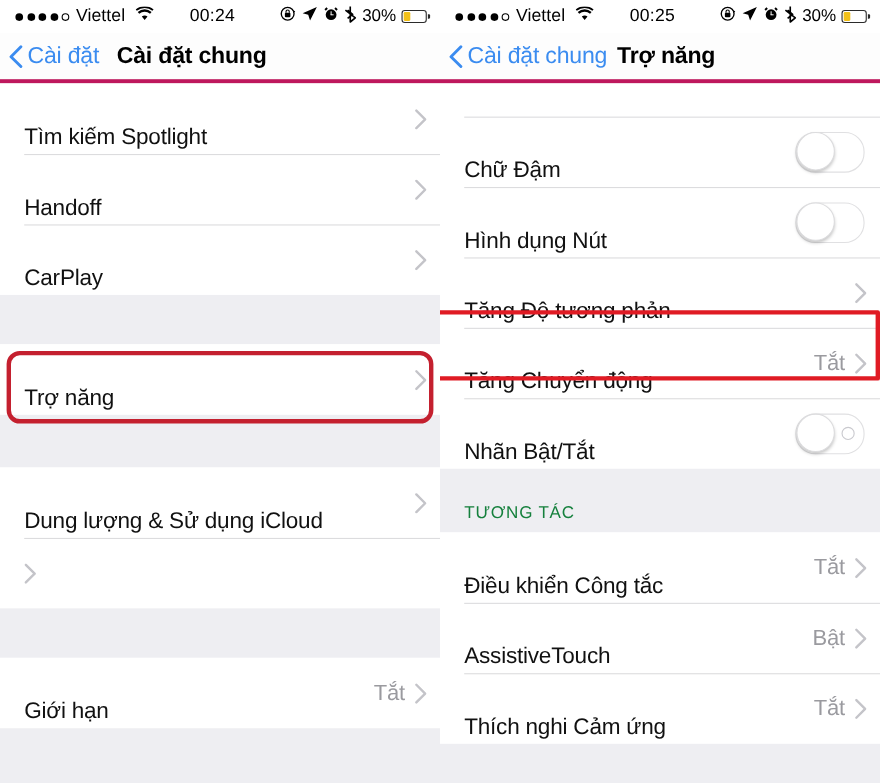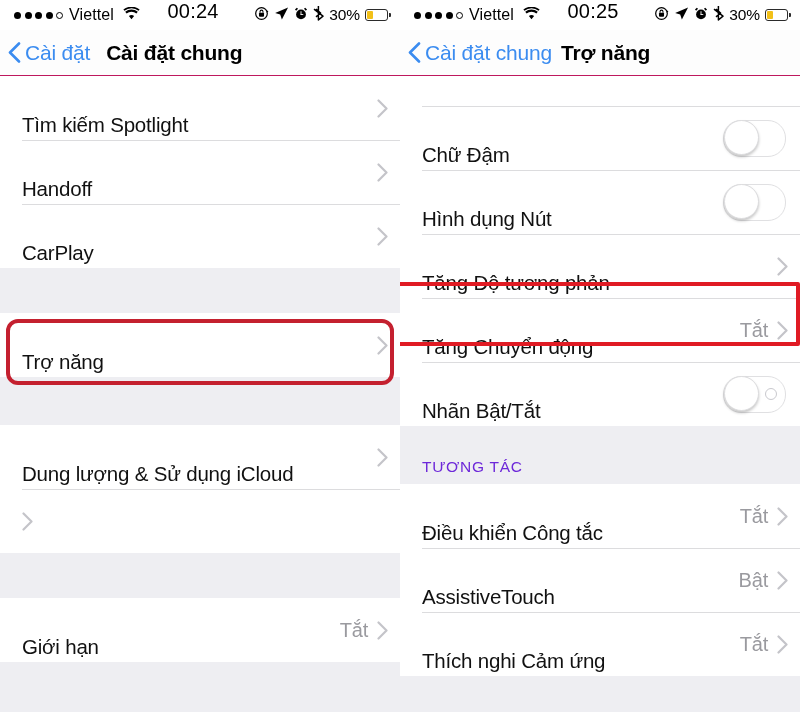--- a/index.html
+++ b/index.html
@@ -8,43 +8,43 @@
     background: #ffffff;
     font-family: "Liberation Sans", "DejaVu Sans", sans-serif;
     overflow: hidden;
   }
   .screens { display: flex; width: 800px; height: 712px; }
   .phone { width: 400px; height: 712px; position: relative; background: #ffffff; overflow: hidden; }
   .phone.left { border-right: 0; }
 
   
   .statusbar {
-    height: 30px; display: flex; 
+    height: 30px; display: flex; align-items: center;
     padding: 0 10px 0 14px; font-size: 16px; color: #000;
     box-sizing: border-box; background: #ffffff;
   }
   .sb-left { display: flex; align-items: center; gap: 6px; }
   .dots { display: flex; align-items: center; gap: 3.5px; }
   .dot { width: 7px; height: 7px; border-radius: 50%; background: #000; box-sizing: border-box; }
   .dot.hollow { background: transparent; border: 1.2px solid #000; }
   .carrier { font-size: 16px; letter-spacing: .1px; }
   .wifi { margin-left: 3px; }
-  .sb-center { flex: 1; text-align: center; font-size: 20px; letter-spacing: .2px; padding-right: 8px;}
+  .sb-center { flex: 1; text-align: center; font-size: 16px; letter-spacing: .2px; padding-right: 8px;}
   .sb-right { display: flex; align-items: center; gap: 5px; }
   .pct { font-size: 15.5px; letter-spacing: -.1px; }
   .battery { position: relative; width: 25px; height: 12px; }
   .batt-body { position: absolute; left:0; top:0; width: 23px; height: 12px; border: 1.2px solid #2b2b2b;
                border-radius: 3px; box-sizing: border-box; }
   .batt-fill { position: absolute; left: 2px; top: 2px; width: 6px; height: 8px; background: #f2c018; border-radius: 1px; }
   .batt-cap { position: absolute; right: -1px; top: 4px; width: 2px; height: 4px; background: #2b2b2b; border-radius: 0 1px 1px 0; }
 
   
   .navbar {
     height: 46px; display: flex; align-items: center; background: #fdfdfd;
-    border-bottom: 1px solid #be185d; position: relative; box-sizing: border-box;
+    border-bottom: 4px solid #be185d; position: relative; box-sizing: border-box;
   }
   .back { display: flex; align-items: center; color: #3b8cf0; padding-left: 8px; cursor: pointer; }
   .chev-back { width: 13px; height: 21px; margin-right: 4px; flex: none; }
   .back-label { font-size: 21px; letter-spacing: -.2px; }
   .nav-title { font-size: 21px; font-weight: bold; color: #000; margin-left: 16px; letter-spacing: -.2px; }
   .nav-title.tight { margin-left: 9px; }
 
   
   .list { position: relative; background: #eeeef2; height: calc(712px - 76px); }
   .group { background: #ffffff; }
@@ -54,21 +54,21 @@
     background: #ffffff; box-sizing: border-box; position: relative; cursor: pointer;
   }
   .row + .row::before {
     content: ""; position: absolute; left: 22px; right: 0; top: 0; height: 1px; background: #dcdcde;
   }
   .row-label { font-size: 20.5px; color: #111; letter-spacing: -.2px; flex: 1; white-space: nowrap; margin-top: 34px; }
   .row-value { font-size: 20px; color: #9a9a9f; margin-right: 9px; letter-spacing: -.2px; }
   .chev { width: 11px; height: 19px; flex: none; }
   .section-header {
     height: 58px; display: flex; align-items: flex-end; padding: 0 0 8px 22px;
-    font-size: 15.5px; color: #6d28d9; letter-spacing: .7px; background: #eeeef2; box-sizing: border-box;
+    font-size: 15.5px; color: #15803d; letter-spacing: .7px; background: #eeeef2; box-sizing: border-box;
   }
   .row.partial { height: 30px; align-items: flex-start; overflow: hidden; }
   .row.partial .row-label, .row.partial .row-value { margin-top: -21px; }
 
   
   .toggle {
     width: 61px; height: 35px; border-radius: 18px; border: 1px solid #e0e0e2;
     background: #ffffff; position: relative; flex: none; margin-right: 2px; cursor: pointer;
   }
   .knob {

